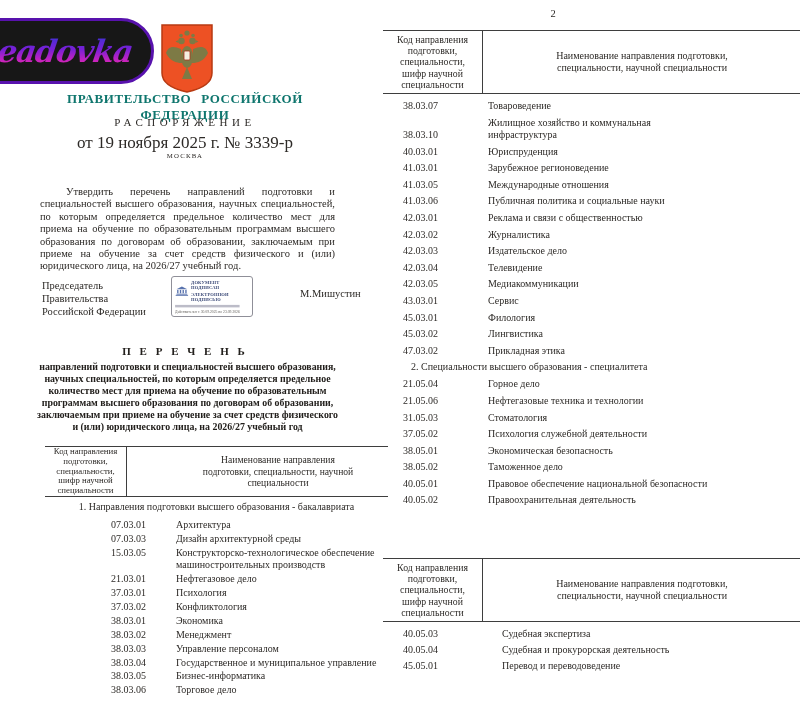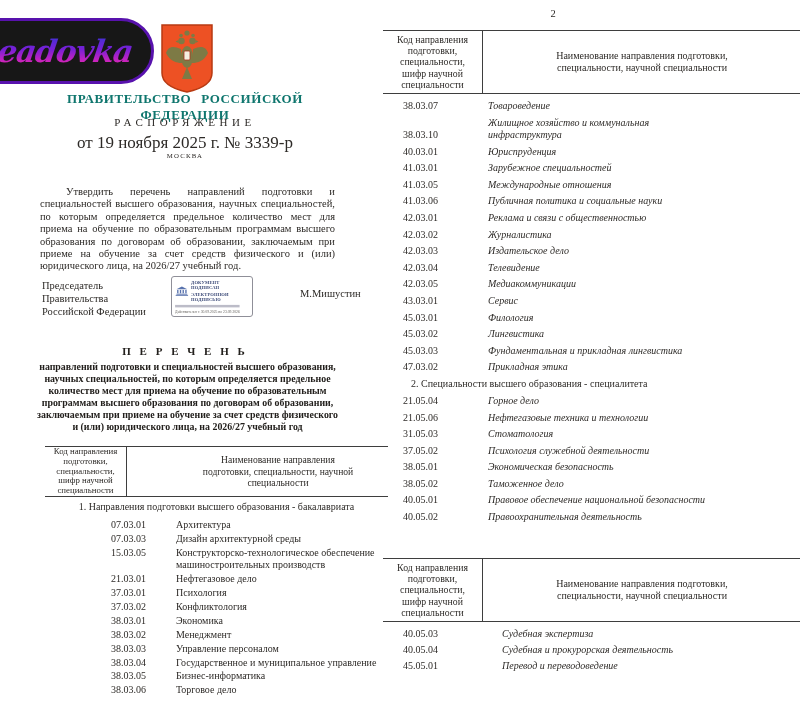--- a/index.html
+++ b/index.html
@@ -69,21 +69,21 @@
   .section2{font-size:10px;margin:3px 0 5px 28px;line-height:12px;}
 
   .trow{display:flex;align-items:flex-start;font-size:10px;line-height:12.4px;}
   .t1rows .trow{margin-bottom:1.5px;}
   .t2rows .trow{margin-bottom:4.2px;align-items:flex-end;}
   .t3rows .trow{margin-bottom:3.6px;gap:14px;}
   .code{flex:0 0 auto;}
   .t1rows .code{margin-left:22px;width:65px;padding-left:44px;}
   .t1rows .name{max-width:214px;white-space:pre-line;}
   .t2rows .code,.t3rows .code{margin-left:20px;width:85px;}
-  .t2rows .name,.t3rows .name{max-width:240px;white-space:pre-line;font-style:italic;}
+  .t2rows .name,.t3rows .name{max-width:240px;white-space:pre-line;}
 
   .pagenum{top:8px;left:0;width:340px;font-size:10.5px;}
 </style>
 </head>
 <body>
 
 <div id="app">
 
   <div class="abs" style="left:0;top:0;width:390px;height:712px;">
 
@@ -247,21 +247,21 @@
 инфраструктура</span>
           </div>
 
           <div class="trow">
             <span class="code">40.03.01</span>
             <span class="name">Юриспруденция</span>
           </div>
 
           <div class="trow">
             <span class="code">41.03.01</span>
-            <span class="name">Зарубежное специальностей</span>
+            <span class="name">Зарубежное регионоведение</span>
           </div>
 
           <div class="trow">
             <span class="code">41.03.05</span>
             <span class="name">Международные отношения</span>
           </div>
 
           <div class="trow">
             <span class="code">41.03.06</span>
             <span class="name">Публичная политика и социальные науки</span>
@@ -300,24 +300,20 @@
           <div class="trow">
             <span class="code">45.03.01</span>
             <span class="name">Филология</span>
           </div>
 
           <div class="trow">
             <span class="code">45.03.02</span>
             <span class="name">Лингвистика</span>
           </div>
 
-          <div class="trow">
-            <span class="code">45.03.03</span>
-            <span class="name">Фундаментальная и прикладная лингвистика</span>
-          </div>
 
           <div class="trow">
             <span class="code">47.03.02</span>
             <span class="name">Прикладная этика</span>
           </div>
         </div>
       <div class="section2">2. Специальности высшего образования - специалитета</div>
       <div class="t2rows">
 
 

